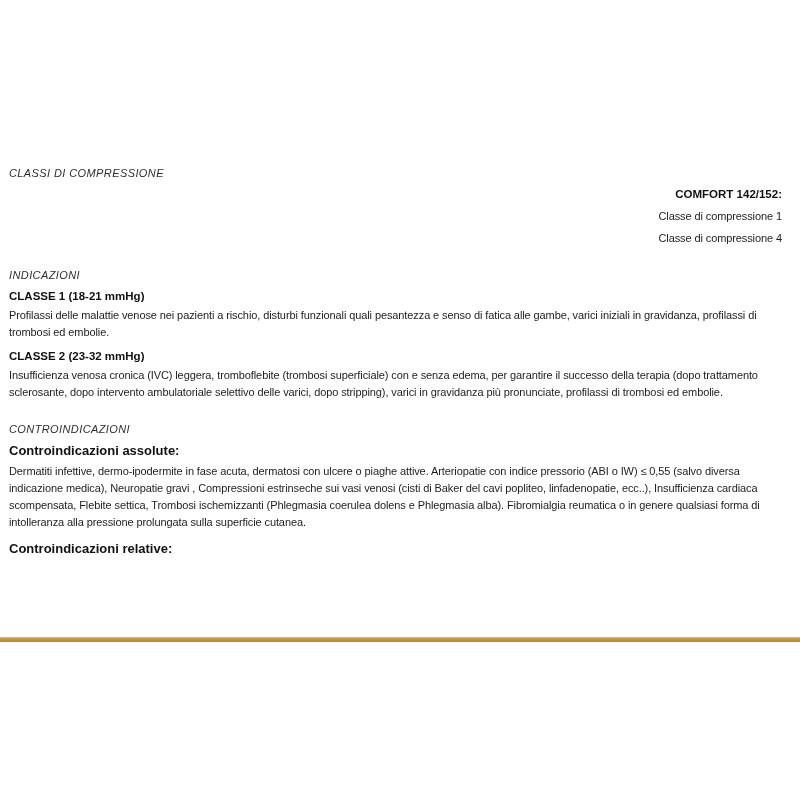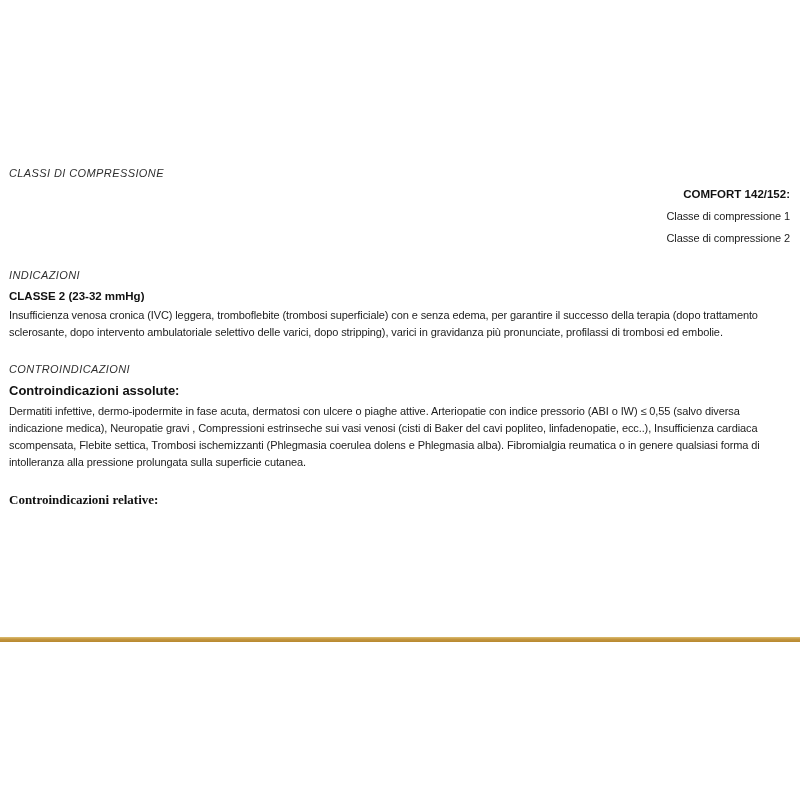--- a/index.html
+++ b/index.html
@@ -13,21 +13,21 @@
     position: relative;
     overflow: hidden;
     font-family: "Liberation Sans", "DejaVu Sans", sans-serif;
     color: #1d1d1d;
     -webkit-font-smoothing: antialiased;
   }
   .content {
     position: absolute;
     top: 165px;
     left: 9px;
-    right: 10px;
+    right: 18px;
   }
   .sec {
     margin: 0 0 20px 0;
   }
   .sec-title {
     font-style: italic;
     font-weight: 400;
     font-size: 11px;
     line-height: 17px;
     letter-spacing: 0.4px;
@@ -42,21 +42,21 @@
     margin: 0 0 5px 0;
     text-align: right;
   }
   .line.b {
     font-weight: 700;
     font-size: 11.5px;
     letter-spacing: 0;
     color: #111;
   }
   .entry { margin: 0; }
-  .entry + .entry { margin-top: 20px; font-family: Liberation Serif, serif; }
+  .entry + .entry { margin-top: 7px; }
   .entry-h {
     font-weight: 700;
     font-size: 11.5px;
     line-height: 17px;
     margin: 0 0 2px 0;
     color: #111;
   }
   .entry-h.lg {
     font-size: 13px;
     margin: 0 0 4px 0;
@@ -82,26 +82,30 @@
 </style>
 </head>
 <body>
 
 <div class="content">
 
   <div class="sec">
     <div class="sec-title">CLASSI DI COMPRESSIONE</div>
     <div class="line b">COMFORT 142/152:</div>
     <div class="line">Classe di compressione 1</div>
-    <div class="line">Classe di compressione 2</div>
+    <div class="line">Classe di compressione 4</div>
   </div>
 
   <div class="sec">
     <div class="sec-title">INDICAZIONI</div>
 
+    <div class="entry">
+      <div class="entry-h">CLASSE 1 (18-21 mmHg)</div>
+      <div class="entry-p">Profilassi delle malattie venose nei pazienti a rischio, disturbi funzionali quali pesantezza e senso di fatica alle gambe, varici iniziali in gravidanza, profilassi di trombosi ed embolie.</div>
+    </div>
 
     <div class="entry">
       <div class="entry-h">CLASSE 2 (23-32 mmHg)</div>
       <div class="entry-p">Insufficienza venosa cronica (IVC) leggera, tromboflebite (trombosi superficiale) con e senza edema, per garantire il successo della terapia (dopo trattamento sclerosante, dopo intervento ambulatoriale selettivo delle varici, dopo stripping), varici in gravidanza più pronunciate, profilassi di trombosi ed embolie.</div>
     </div>
   </div>
 
   <div class="sec">
     <div class="sec-title">CONTROINDICAZIONI</div>
 

